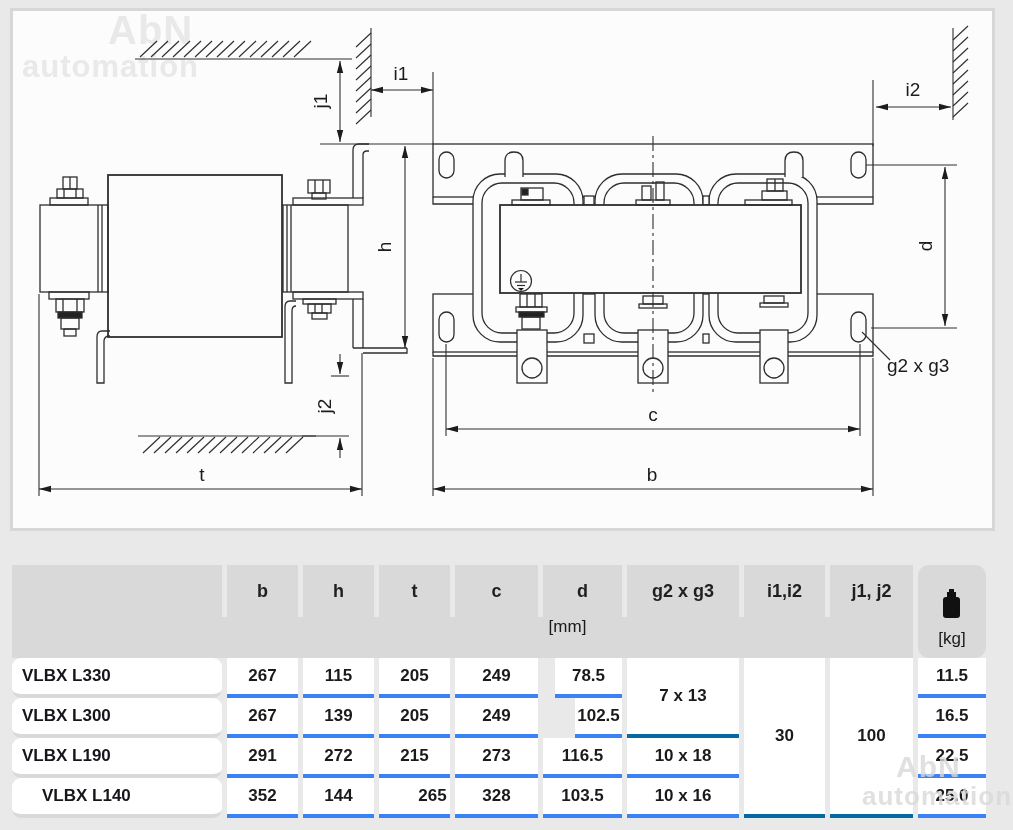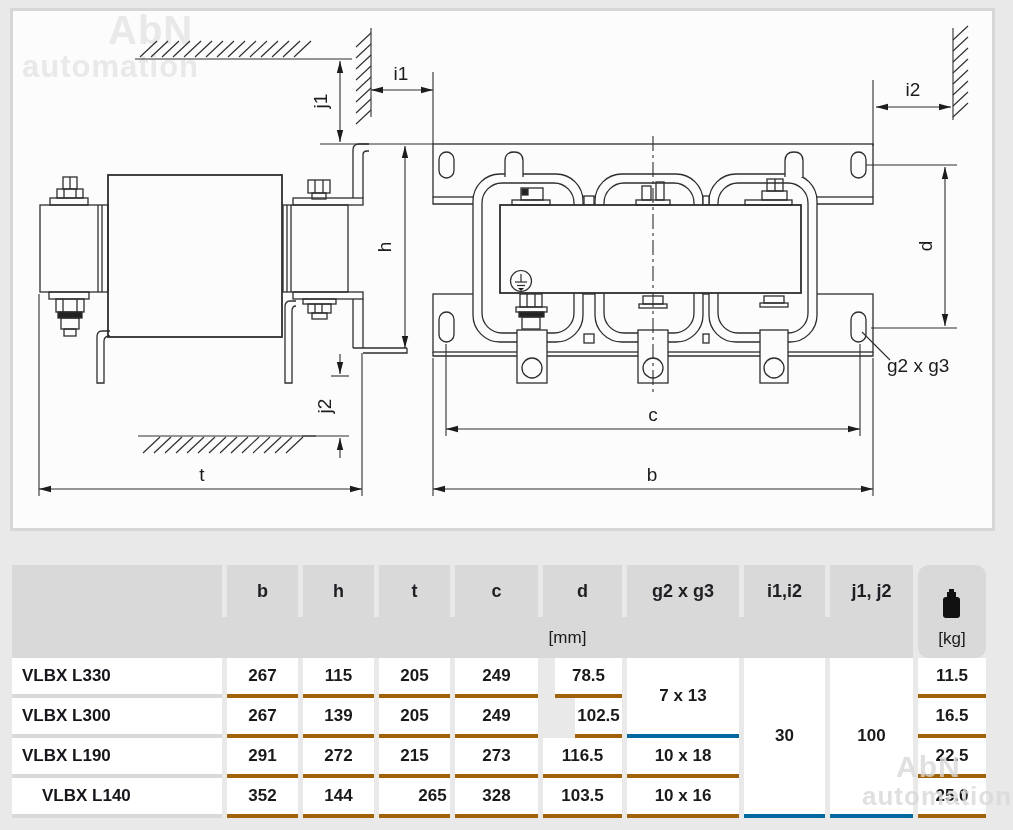--- a/index.html
+++ b/index.html
@@ -33,29 +33,29 @@
     position:absolute;left:12px;top:565px;z-index:4;
     display:grid;
     grid-template-columns:210px 71px 71px 71px 83px 79px 112px 81px 83px 68px;
     grid-template-rows:52px 41px 40px 40px 40px 40px;
     column-gap:5px;row-gap:0;
     color:#1a1a1a;font-size:17px;
   }
   .hc{background:#d9d9d9;display:flex;align-items:center;justify-content:center;
       font-weight:bold;font-size:18px;color:#1f1f23;}
   .units-strip{background:#d9d9d9;grid-column:1 / span 9;grid-row:2;
-      display:flex;align-items:center;justify-content:center;padding-left:210px;
+      display:flex;align-items:flex-start;justify-content:center;padding-left:210px;
       font-size:17px;}
   .kg-cell{background:#d9d9d9;grid-column:10;grid-row:1 / span 2;
       display:flex;flex-direction:column;align-items:center;justify-content:center;
       padding-top:14px;gap:9px;font-size:17px;border-radius:11px;}
   .dc{background:#ffffff;display:flex;align-items:center;justify-content:center;
-      border-bottom:4px solid #a16207;font-weight:600;}
+      border-bottom:4px solid #3b82f6;font-weight:600;}
   .mc{background:#ffffff;display:flex;align-items:center;justify-content:flex-start;
-      padding-left:10px;border-bottom:4px solid #d9d9d9;font-weight:bold;color:#15151c;}
+      padding-left:10px;border-bottom:4px solid #d9d9d9;font-weight:bold;color:#15151c;border-radius:9px;}
   .merged{background:#ffffff;display:flex;align-items:center;justify-content:center;
       border-bottom:4px solid #0369a1;font-weight:600;}
 </style>
 </head>
 <body>
 
 <div class="panel"></div>
 
 <div class="wm wm-top">
   <div class="l1">AbN</div>

